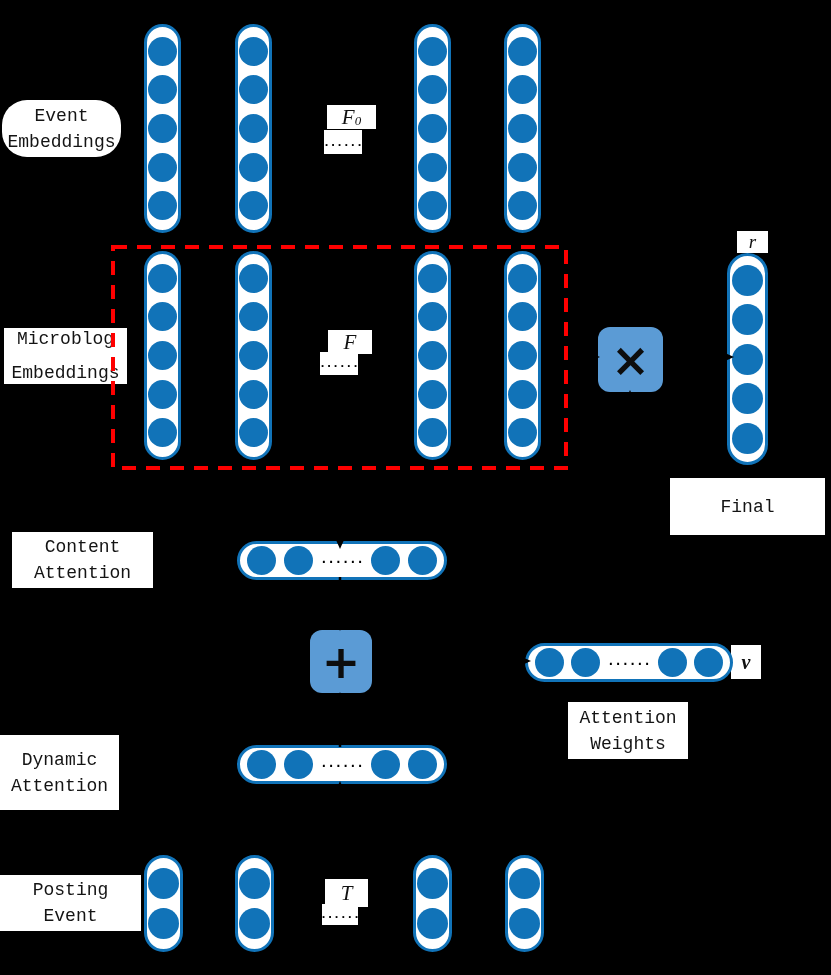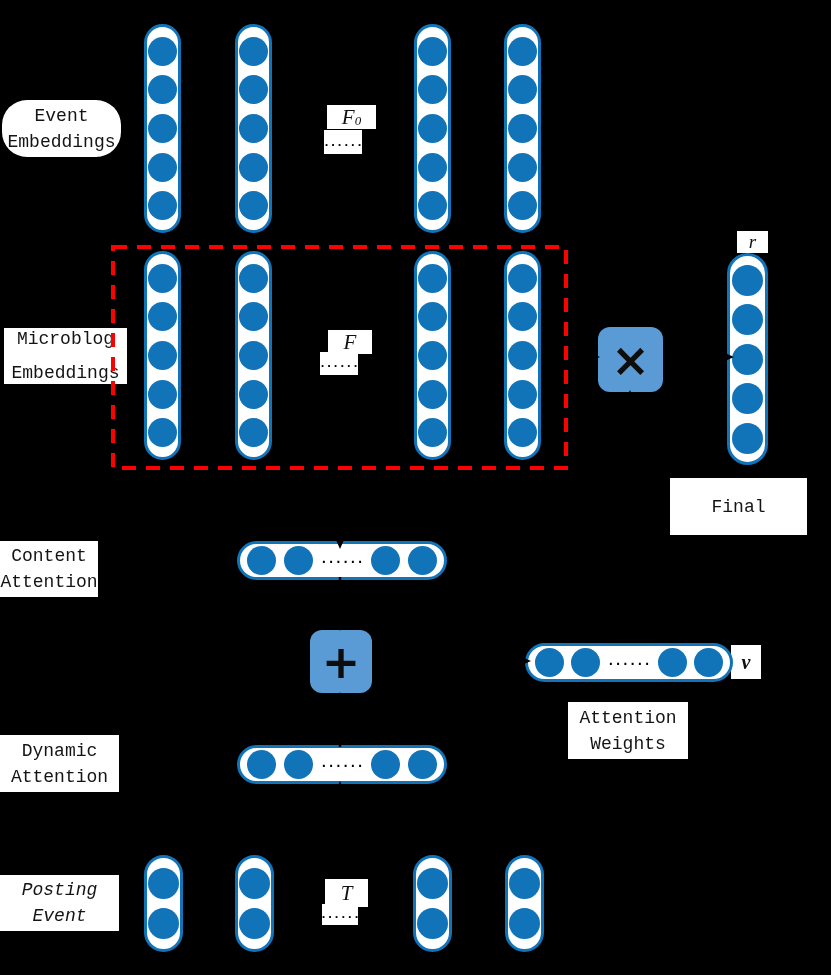--- a/index.html
+++ b/index.html
@@ -60,41 +60,41 @@
   <div class="lbl" style="left:2px;top:100px;width:119px;height:57px;border-radius:25px;">
     <span>Event</span>
     <span>Embeddings</span>
   </div>
 
   <div class="lbl" style="left:4px;top:328px;width:123px;height:56px;gap:8px;">
     <span>Microblog</span>
     <span>Embeddings</span>
   </div>
 
-  <div class="lbl" style="left:0px;top:532px;width:98px;height:56px;margin-top:9px;">
+  <div class="lbl" style="left:12px;top:532px;width:141px;height:56px;">
     <span>Content</span>
     <span>Attention</span>
   </div>
 
-  <div class="lbl" style="left:0px;top:735px;width:119px;height:57px;font-family:Liberation Mono, monospace;">
+  <div class="lbl" style="left:0px;top:735px;width:119px;height:75px;font-family:Liberation Mono, monospace;">
     <span>Dynamic</span>
     <span>Attention</span>
   </div>
 
-  <div class="lbl" style="left:0px;top:875px;width:119px;height:56px;font-style:italic;">
+  <div class="lbl" style="left:0px;top:875px;width:141px;height:56px;">
     <span>Posting</span>
     <span>Event</span>
   </div>
 
   <div class="lbl" style="left:568px;top:702px;width:120px;height:57px;">
     <span>Attention</span>
     <span>Weights</span>
   </div>
 
-  <div class="lbl" style="left:670px;top:478px;width:137px;height:57px;">
+  <div class="lbl" style="left:670px;top:478px;width:155px;height:57px;">
     <span>Final</span>
   </div>
 
   <div class="mbox" style="left:327px;top:105px;width:49px;height:24px;">
     <span>F</span>
       <sub>0</sub>
   </div>
   <div class="dotsbox" style="left:324px;top:130px;width:38px;height:24px;">......</div>
 
   <div class="mbox" style="left:328px;top:330px;width:44px;height:24px;">F</div>

